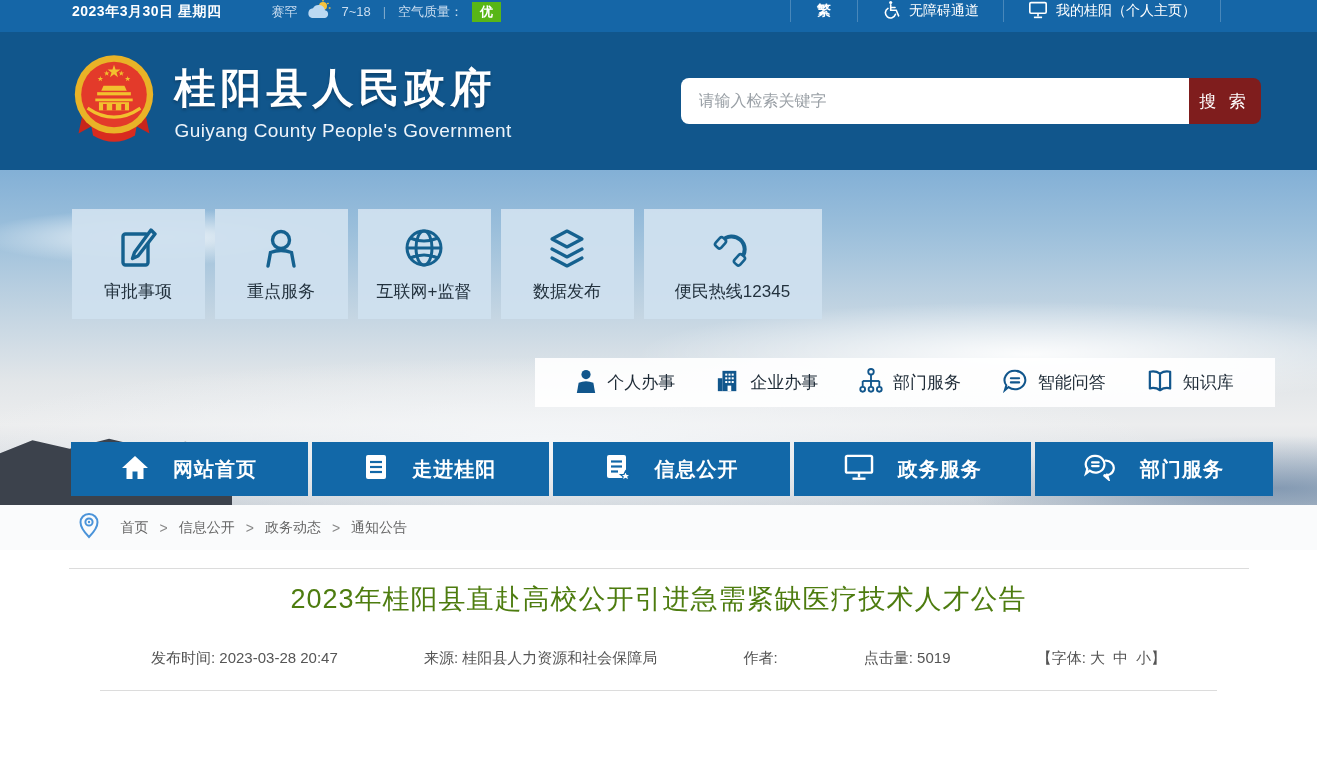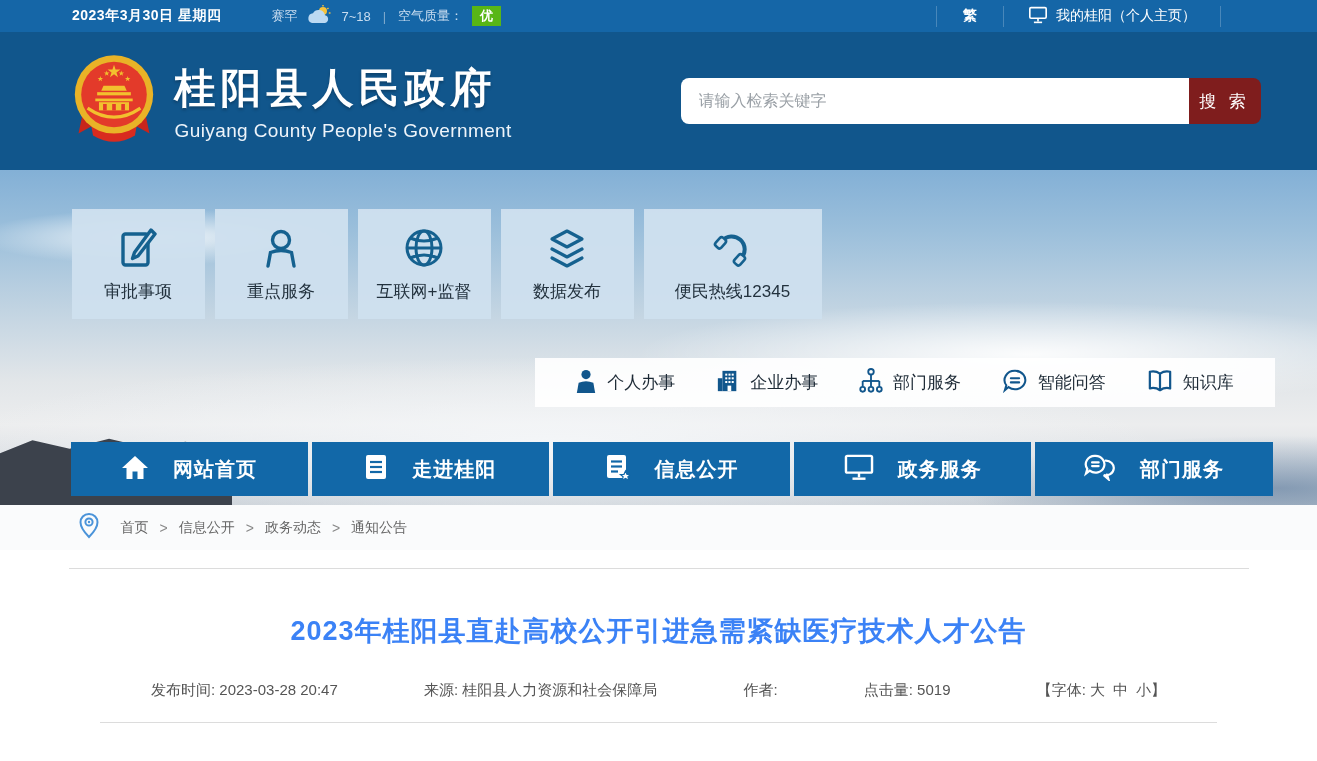--- a/index.html
+++ b/index.html
@@ -3,21 +3,21 @@
 <meta charset="utf-8">
 <style>
   * { box-sizing: border-box; margin: 0; padding: 0; }
   html,body { width:1317px; height:761px; }
   body {
     font-family: "Liberation Sans", "DejaVu Sans", sans-serif;
     background:#fff; overflow:hidden; position:relative;
   }
 
   
-  .topbar { height:32px; background:#1566a7; color:#fff; display:flex; align-items:center; font-size:13px; }
+  .topbar { height:32px; background:#1566a7; color:#fff; display:flex; align-items:flex-start; font-size:13px; }
   .topbar-left { display:flex; align-items:center; padding-left:72px; }
   .topbar-date { font-weight:bold; font-size:14px; letter-spacing:0.5px; }
   .weather { display:flex; align-items:center; margin-left:50px; color:#c9ddf0; gap:9px; }
   .weather .bar-sep { color:#7fa9cc; margin:0 3px; }
   .aqi-badge { background:#58b616; color:#fff; font-weight:bold; padding:1px 8px; font-size:13px; }
   .topbar-right { margin-left:auto; display:flex; align-items:stretch; }
   .topbar-item { display:flex; align-items:center; gap:8px; padding:0 24px; border-left:1px solid rgba(255,255,255,0.22); cursor:pointer; font-size:14px; }
   .topbar-item.zh-trad { font-weight:bold; padding:0 26px; }
   .topbar-endcap { width:97px; border-left:1px solid rgba(255,255,255,0.22); }
 
@@ -70,21 +70,21 @@
   .breadcrumb-bar { height:45px; background:#fafbfc; display:flex; align-items:center; }
   .breadcrumb-inner { width:1204px; margin:0 auto; display:flex; align-items:center; }
   .crumb-pin { margin:0 20px 0 20px; }
   .crumbs { font-size:14px; color:#666; display:flex; gap:11px; align-items:center; }
   .crumb { cursor:pointer; }
   .crumb-sep { color:#888; }
 
   
   .content { background:#fff; }
   .rule-top { width:1180px; margin:18px auto 0; border-top:1px solid #dcdcdc; }
-  .article-title { text-align:center; color:#3b82f6; font-size:27px; font-weight:bold; margin-top:44px; letter-spacing:1px; }
+  .article-title { text-align:center; color:#4d7c0f; font-size:27px; font-weight:normal; margin-top:12px; letter-spacing:1px; }
   .meta { width:1015px; margin:32px auto 0; display:flex; justify-content:space-between; align-items:center;
           font-size:15px; color:#555; padding-bottom:22px; }
   .meta-item { white-space:nowrap; }
   .font-size-links { display:inline-flex; gap:8px; }
   .font-size-link { cursor:pointer; color:#555; }
   .rule-bottom { width:1117px; margin:0 auto; border-top:1px solid #dcdcdc; }
 </style>
 </head>
 <body>
 
@@ -106,20 +106,31 @@
       </span>
       <span>7~18</span>
       <span class="bar-sep">|</span>
       <span>空气质量：</span>
       <span class="aqi-badge">优</span>
     </span>
   </div>
   <div class="topbar-right">
     <div class="topbar-item zh-trad">
       <span>繁</span>
+    </div>
+    <div class="topbar-item">
+      <span>
+        <svg width="19" height="19" viewBox="0 0 24 24" fill="none" stroke="#fff" stroke-width="2" stroke-linecap="round">
+          <circle cx="11" cy="3.2" r="2" fill="#fff" stroke="none"></circle>
+          <path d="M11 6 v7 h7 l3 7"></path>
+          <path d="M11 9.5 h5.5"></path>
+          <path d="M7.5 10.5 a6.5 6.5 0 1 0 9.5 7.5"></path>
+        </svg>
+      </span>
+      <span>无障碍通道</span>
     </div>
     <div class="topbar-item">
       <span>
         <svg width="20" height="18" viewBox="0 0 24 22" fill="none" stroke="#fff" stroke-width="2">
           <rect x="2" y="2" width="20" height="13" rx="1.5"></rect>
           <line x1="12" y1="15" x2="12" y2="19"></line>
           <line x1="7" y1="20" x2="17" y2="20"></line>
         </svg>
       </span>
       <span>我的桂阳（个人主页）</span>

